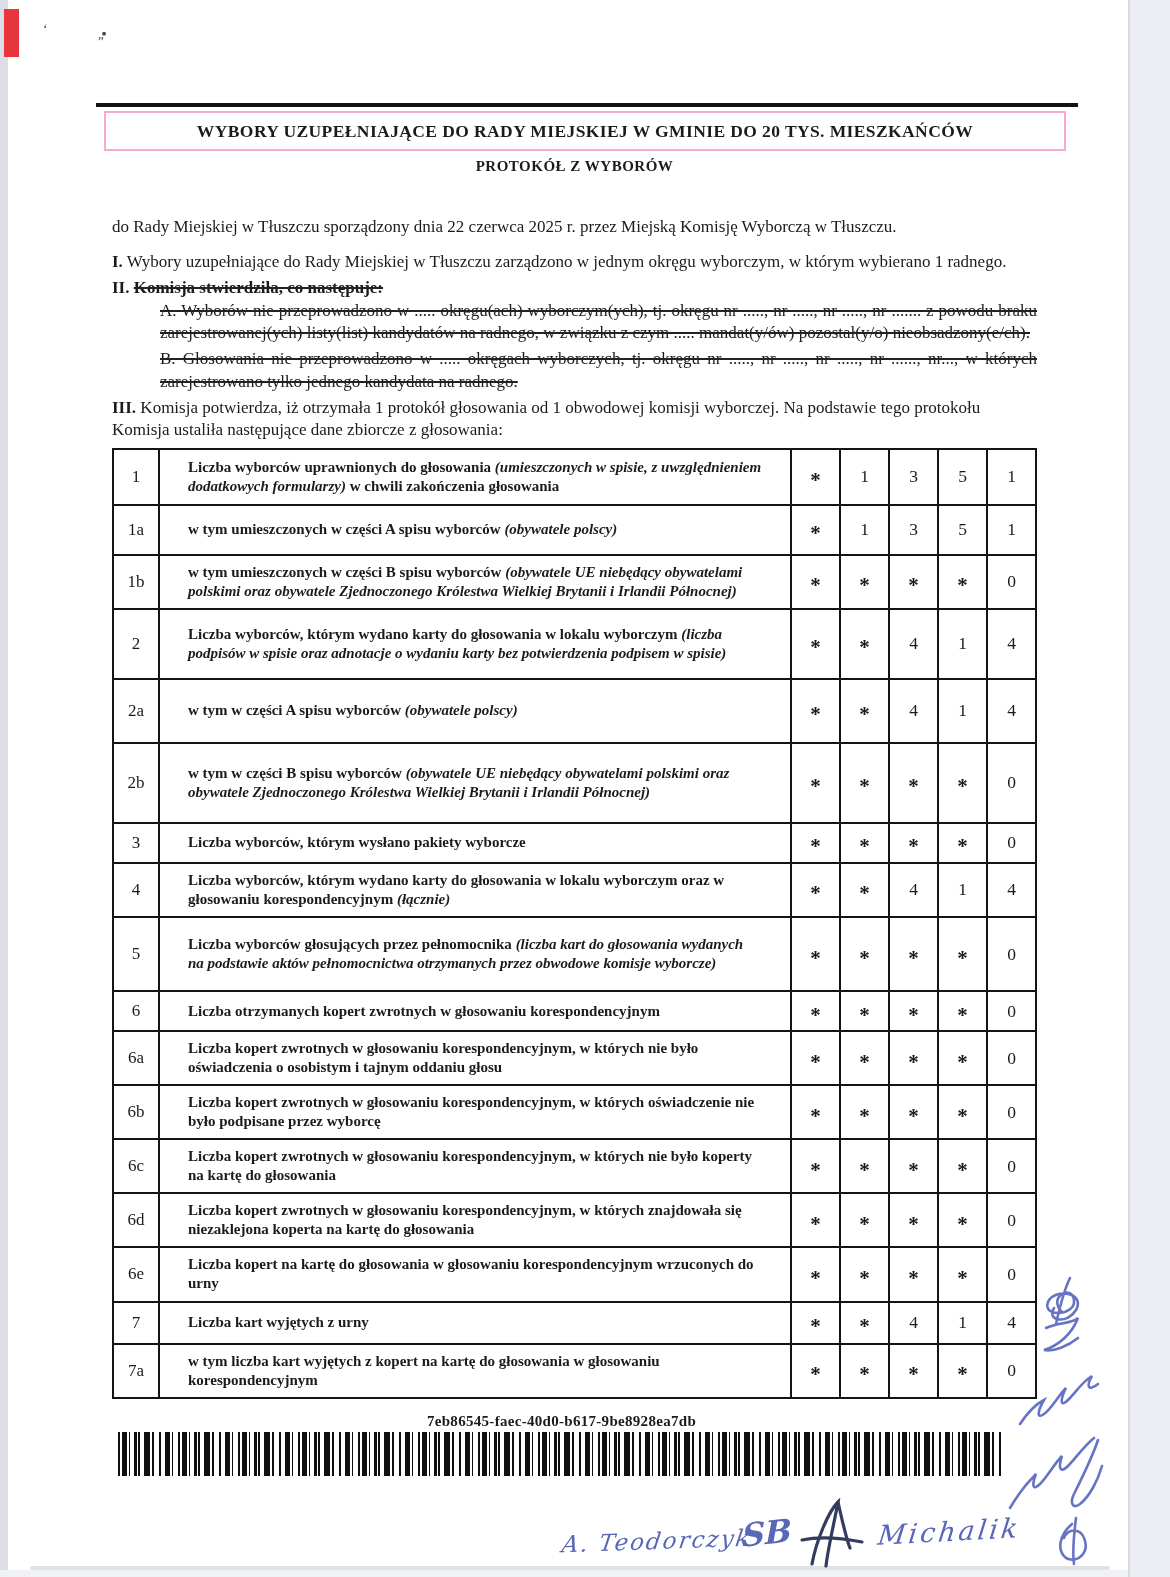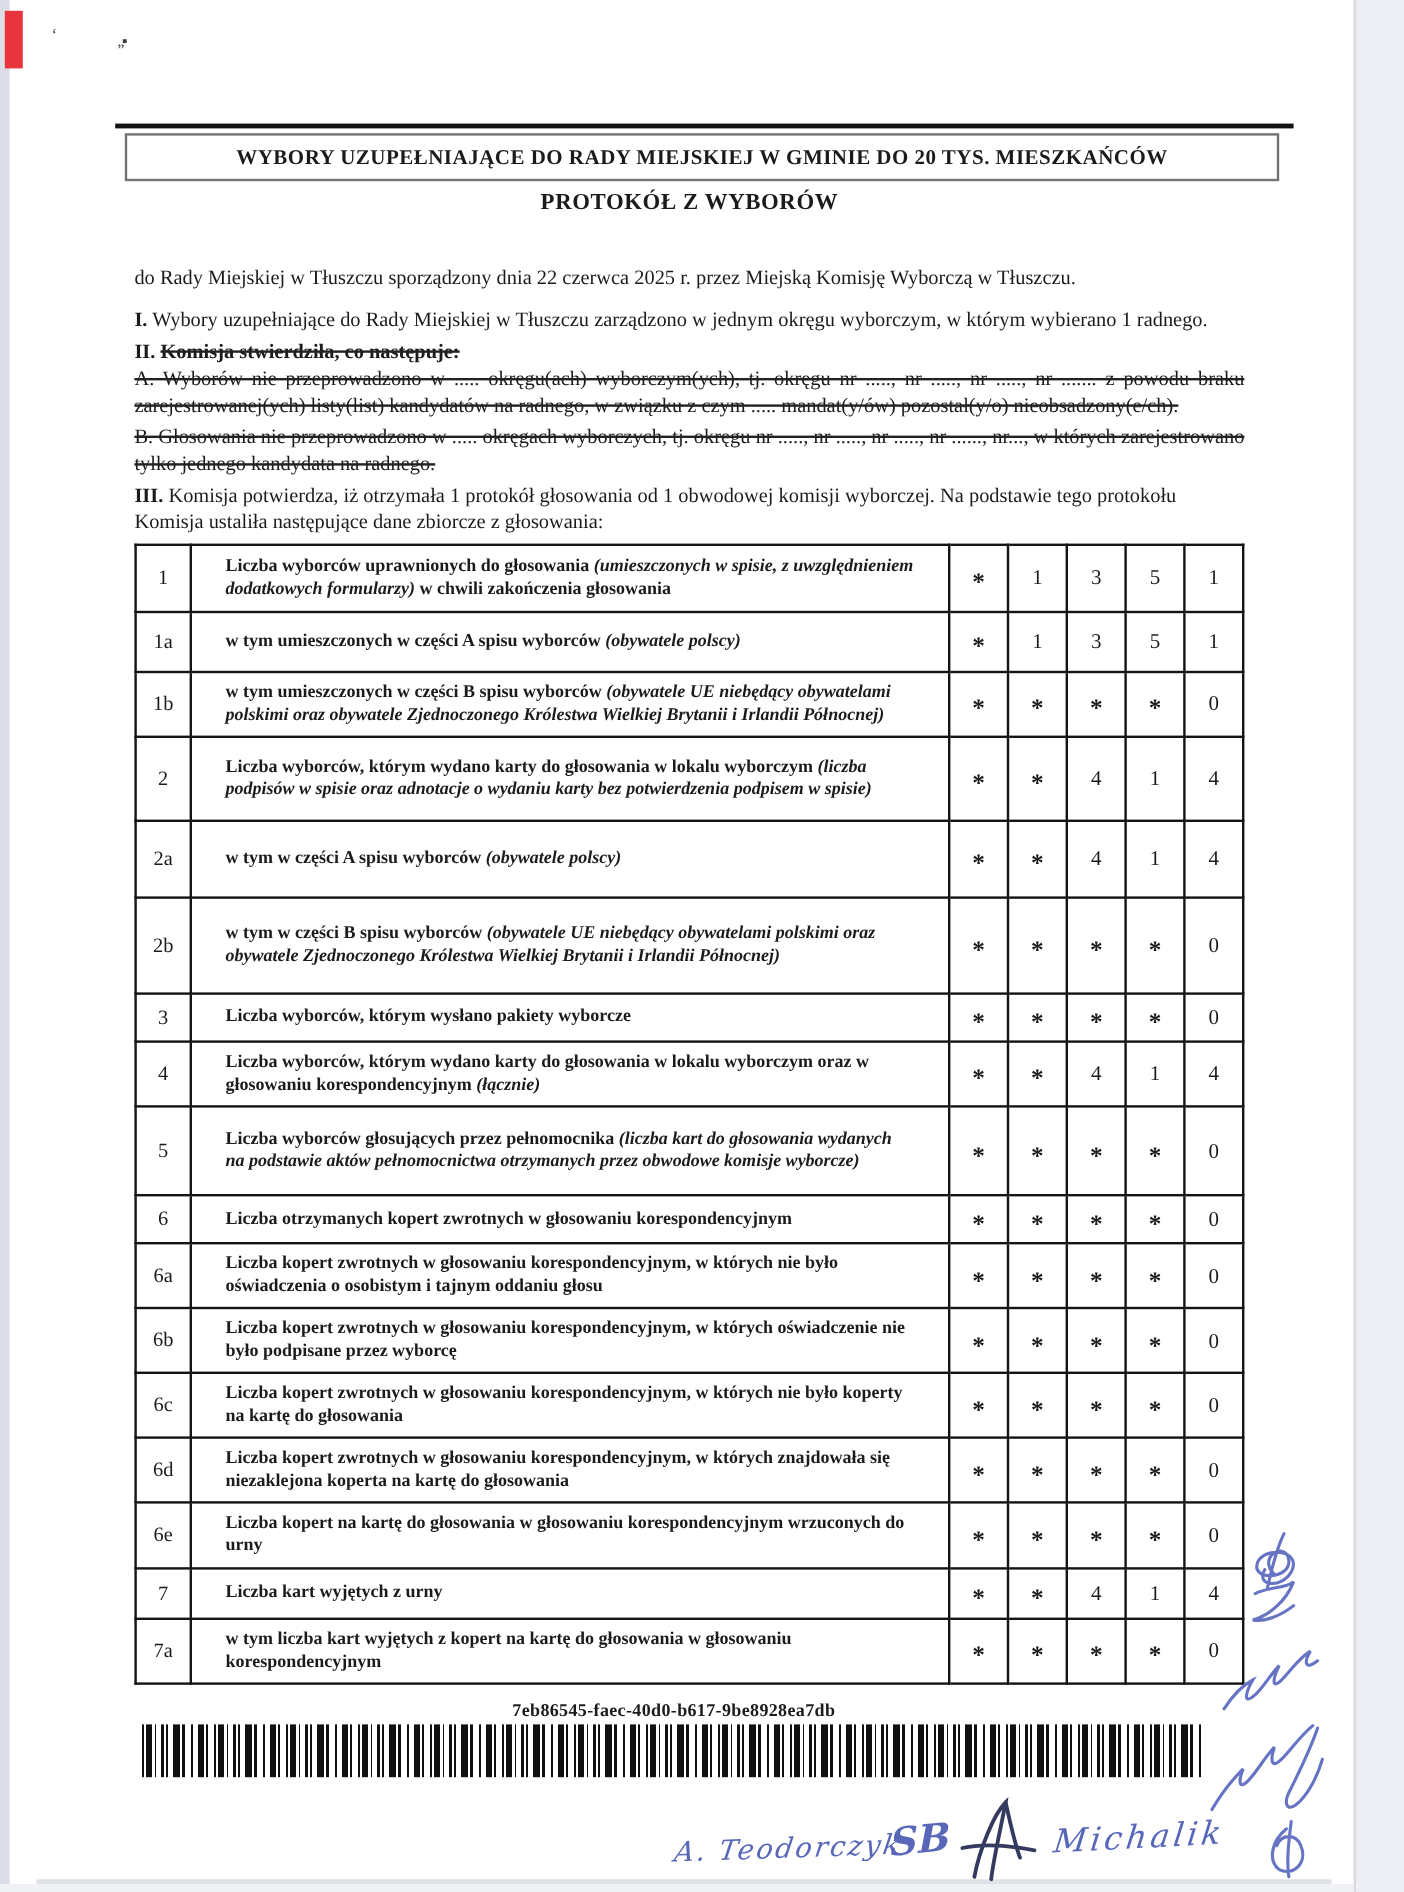--- a/index.html
+++ b/index.html
@@ -10,32 +10,32 @@
   .edge-left{position:absolute;left:0;top:0;width:8px;height:1577px;background:#dcdde6;}
   .edge-right{position:absolute;left:1128px;top:0;width:42px;height:1577px;background:#edeef3;border-left:2px solid #d9dae1;}
   .edge-bottom{position:absolute;left:0;top:1570px;width:1128px;height:7px;background:#f0f1f5;}
   .edge-bottom-line{position:absolute;left:30px;top:1566px;width:1080px;height:4px;background:#c9cbd4;opacity:.55;border-radius:2px;}
   .red-mark{position:absolute;left:4px;top:9px;width:15px;height:48px;background:var(--red,#e8343c);}
   .speck1{position:absolute;left:43px;top:22px;font-size:14px;color:#444;}
   .speck2{position:absolute;left:98px;top:26px;font-size:13px;color:#3c3c3c;letter-spacing:-2px;}
 
   
   .topbar{position:absolute;left:96px;top:103px;width:982px;height:4px;background:#121212;}
-  .hbox{position:absolute;left:104px;top:111px;width:958px;height:36px;border:2px solid #737373;
+  .hbox{position:absolute;left:104px;top:111px;width:958px;height:36px;border:2px solid #f9a8d4;
         display:flex;align-items:center;justify-content:center;text-align:center;}
   .hbox span{font-weight:bold;font-size:17.5px;letter-spacing:.4px;}
 
   
   .content{position:absolute;left:112px;top:158px;width:925px;}
-  .doctitle{text-align:center;font-weight:bold;font-size:19px;letter-spacing:.5px;margin:0 0 20px 0;}
+  .doctitle{text-align:center;font-weight:bold;font-size:15px;letter-spacing:.5px;margin:0 0 20px 0;}
   p{margin:0;font-size:17px;line-height:1.3;}
   .intro{margin-bottom:13px;margin-top:41px;}
   .sec{margin-bottom:4px;}
   .sec b{font-weight:bold;}
-  .just{text-align:justify;}
+  .just{text-align:justify;margin-left:48px;}
   .struck{text-decoration:line-through;text-decoration-thickness:2px;text-decoration-color:#222;}
   .secII{font-weight:bold;margin-bottom:1px;}
   .secIII{margin-bottom:7px;}
 
   
   table{border-collapse:collapse;width:925px;border:2px solid #141414;table-layout:fixed;}
   td{border:2px solid #141414;vertical-align:middle;}
   .cid{width:42px;text-align:center;font-size:17px;}
   .cdesc{padding:7px 28px;font-size:15px;line-height:1.27;font-weight:bold;}
   .cdesc .it{font-style:italic;}

